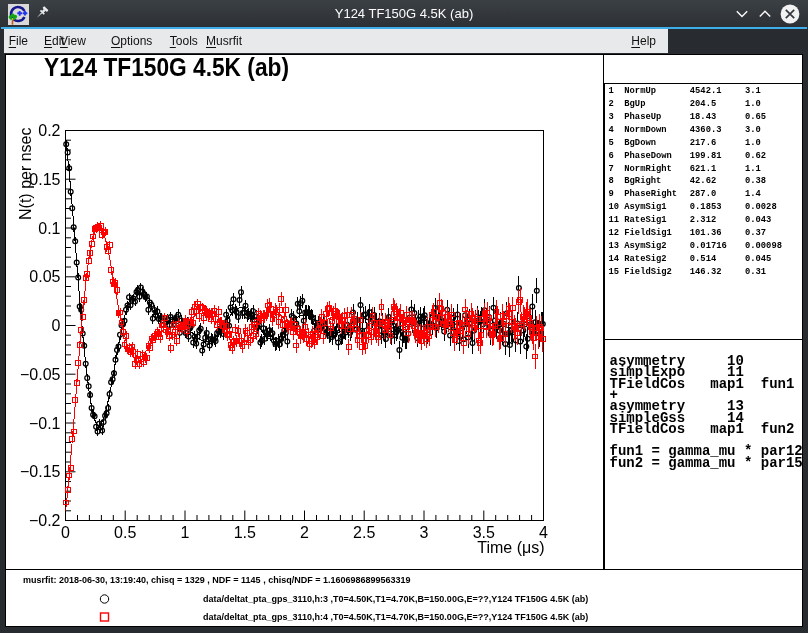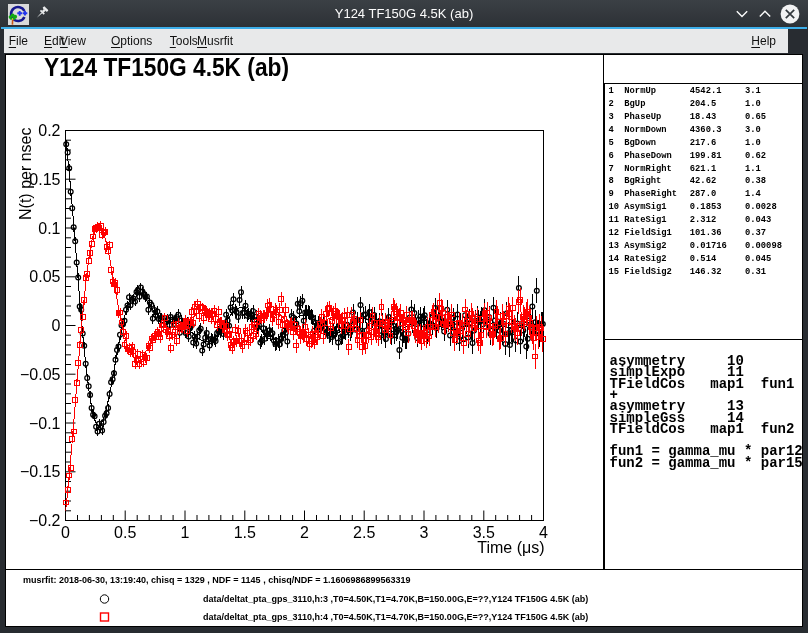--- a/index.html
+++ b/index.html
@@ -1,18 +1,18 @@
 <!DOCTYPE html>
 <html><head><meta charset="utf-8"><style>
 *{margin:0;padding:0;box-sizing:border-box}
 html,body{width:808px;height:633px;overflow:hidden;background:#282c31;font-family:"Liberation Sans",sans-serif}
 #tb{position:absolute;left:0;top:0;width:808px;height:28px;background:linear-gradient(#3b4045,#2c3035)}
 #tb .title{position:absolute;left:0;right:0;top:6px;text-align:center;font-size:13px;color:#fcfcfc}
 #blue{position:absolute;left:1px;top:27px;width:806px;height:2px;background:#3daee9}
-#mb{position:absolute;left:4px;top:29px;width:784px;height:24px;background:#e8e9ea;font-size:12px;color:#111}
+#mb{position:absolute;left:4px;top:29px;width:664px;height:24px;background:#e8e9ea;font-size:12px;color:#111}
 #mb u{text-decoration-thickness:1px;text-underline-offset:2px}
 </style></head><body>
 <div id="tb">
     <svg width="21" height="21" viewBox="0 0 21 21" style="position:absolute;left:8px;top:3.5px">
       <rect x="0" y="0" width="21" height="21" fill="#d9d9d9"></rect>
       <path d="M16.4 7.05 A7 7 0 1 0 16.4 12.95" stroke="#16168e" stroke-width="2.6" fill="none"></path>
       <g stroke="#2233ee" stroke-width="1.9">
         <path d="M9.3 9.3h4.8M11.7 6.9v4.8M14.7 9.3h4.6M17 7v4.6"></path>
       </g>
       <path d="M4.4 20.6 L4.7 15" stroke="#cc5512" stroke-width="1.6"></path>
@@ -43,21 +43,21 @@
       <path d="M50.8 9.8l8.4 8.4M59.2 9.8l-8.4 8.4" stroke="#33383d" stroke-width="1.7"></path>
     </svg>
   </div>
 <div id="blue"></div>
 <div id="mb">
     <span style="position:absolute;left:4.7px;top:5px"><u>F</u>ile</span>
     <span style="position:absolute;left:40px;top:5px"><u>E</u>dit</span>
     <span style="position:absolute;left:56px;top:5px"><u>V</u>iew</span>
     <span style="position:absolute;left:107px;top:5px"><u>O</u>ptions</span>
     <span style="position:absolute;left:165.8px;top:5px"><u>T</u>ools</span>
-    <span style="position:absolute;left:193px;top:5px"><u>M</u>usrfit</span>
+    <span style="position:absolute;left:202px;top:5px"><u>M</u>usrfit</span>
     <span style="position:absolute;right:12px;top:5px"><u>H</u>elp</span>
   </div>
 <svg width="808" height="633" viewBox="0 0 808 633" style="position:absolute;left:0;top:0">
 <rect x="5" y="54" width="798" height="573" fill="#ffffff"></rect>
 <g stroke="#000" fill="none" stroke-width="1">
       <rect x="5.5" y="54.5" width="797" height="572"></rect>
       <line x1="603.5" y1="54.5" x2="603.5" y2="569.5"></line>
       <line x1="5.5" y1="569.5" x2="802.5" y2="569.5"></line>
       <rect x="604.5" y="83.5" width="198" height="256"></rect>
       <rect x="604.5" y="339.5" width="198" height="230"></rect>

